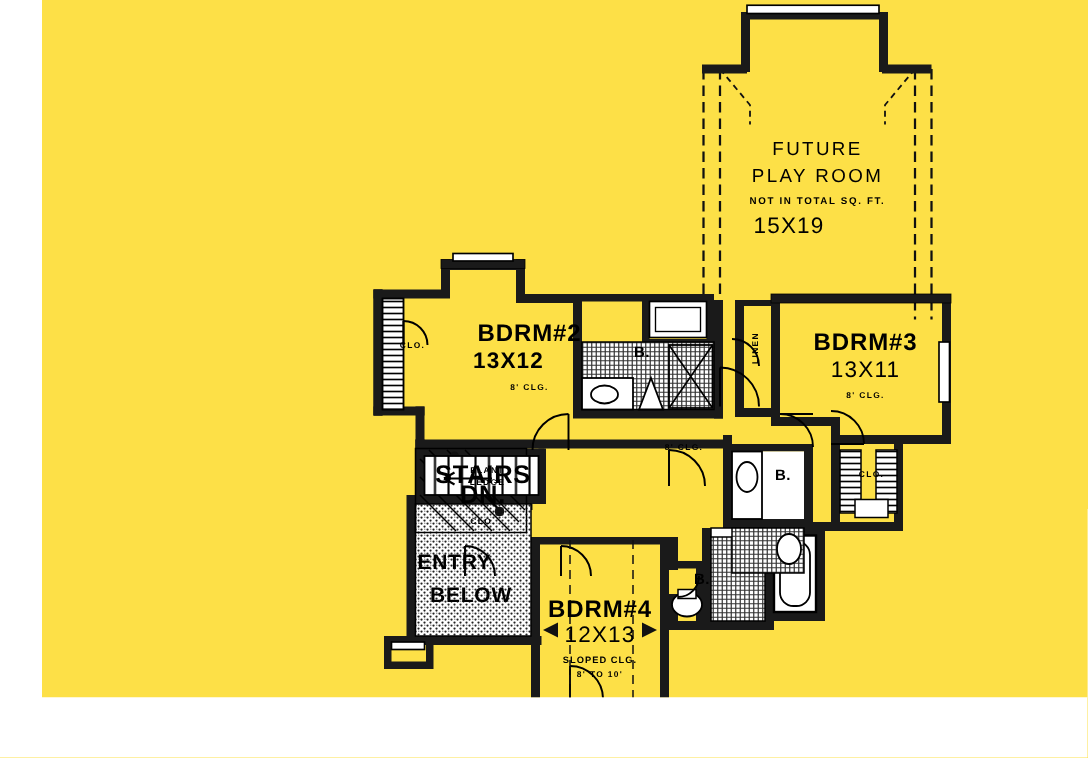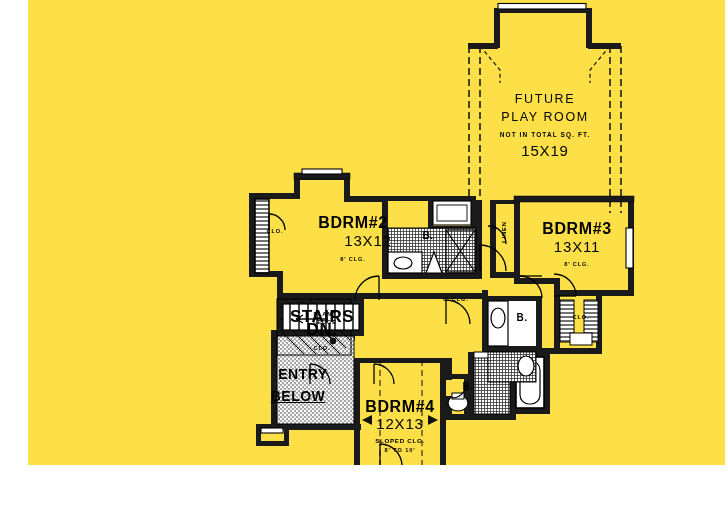--- a/index.html
+++ b/index.html
@@ -320,42 +320,42 @@
 
   <g fill="none" stroke="#111" stroke-width="1" stroke-dasharray="6 4">
     <path d="M352 360 L352 466"></path>
     <path d="M394 360 L394 466"></path>
   </g>
 </svg>
 
 <div class="lbl future ctr" style="left:517px; top:92px;">FUTURE</div>
 <div class="lbl future ctr" style="left:517px; top:110px;">PLAY ROOM</div>
 <div class="lbl room-note ctr" style="left:517px; top:131px;">NOT IN TOTAL SQ. FT.</div>
-<div class="lbl room-dim ctr" style="left:517px; top:142px;">15X19</div>
+<div class="lbl room-dim ctr" style="left:498px; top:142px;">15X19</div>
 
 <div class="lbl room-name ctr" style="left:325px; top:214px;">BDRM#2</div>
-<div class="lbl room-dim ctr" style="left:340px; top:232px;">13X12</div>
+<div class="lbl room-dim ctr" style="left:311px; top:232px;font-weight:bold;">13X12</div>
 <div class="lbl tiny ctr" style="left:325px; top:256px;">8' CLG.</div>
 
 <div class="lbl room-name ctr" style="left:549px; top:220px;">BDRM#3</div>
 <div class="lbl room-dim ctr" style="left:549px; top:238px;">13X11</div>
 <div class="lbl tiny ctr" style="left:549px; top:261px;">8' CLG.</div>
 
 <div class="lbl room-name ctr" style="left:372px; top:398px;">BDRM#4</div>
 <div class="lbl room-dim ctr" style="left:372px; top:415px;">12X13</div>
 <div class="lbl tiny2 ctr" style="left:372px; top:437px;">SLOPED CLG.</div>
 <div class="lbl tiny ctr" style="left:372px; top:447px;">8' TO 10'</div>
 
 <div class="lbl tiny ctr" style="left:428px; top:296px;">8' CLG.</div>
 
 <div class="lbl stairs ctr" style="left:294px; top:307px;">STAIRS</div>
 <div class="lbl stairs ctr" style="left:294px; top:320px;text-align:center;">DN.</div>
 
 <div class="lbl entry ctr" style="left:275px; top:366px;">ENTRY</div>
-<div class="lbl entry ctr" style="left:270px; top:388px;text-decoration:underline;">BELOW</div>
+<div class="lbl entry ctr" style="left:286px; top:388px;">BELOW</div>
 
 <div class="lbl tiny ctr" style="left:379px; top:481px;">DECK</div>
 
 <div class="lbl tiny ctr" style="left:247px; top:228px;">CLO.</div>
 <div class="lbl tiny ctr" style="left:294px; top:345px;">CLO.</div>
 <div class="lbl tiny ctr" style="left:553px; top:314px;">CLO.</div>
 <div class="lbl tiny ctr" style="left: 476px; top: 229px; transform: translateX(-50%) rotate(-90deg); font-size: 5.6px;">LINEN</div>
 
 <div class="lbl bath ctr" style="left:400px; top:230px;">B.</div>
 <div class="lbl bath ctr" style="left:494px; top:312px;">B.</div>

